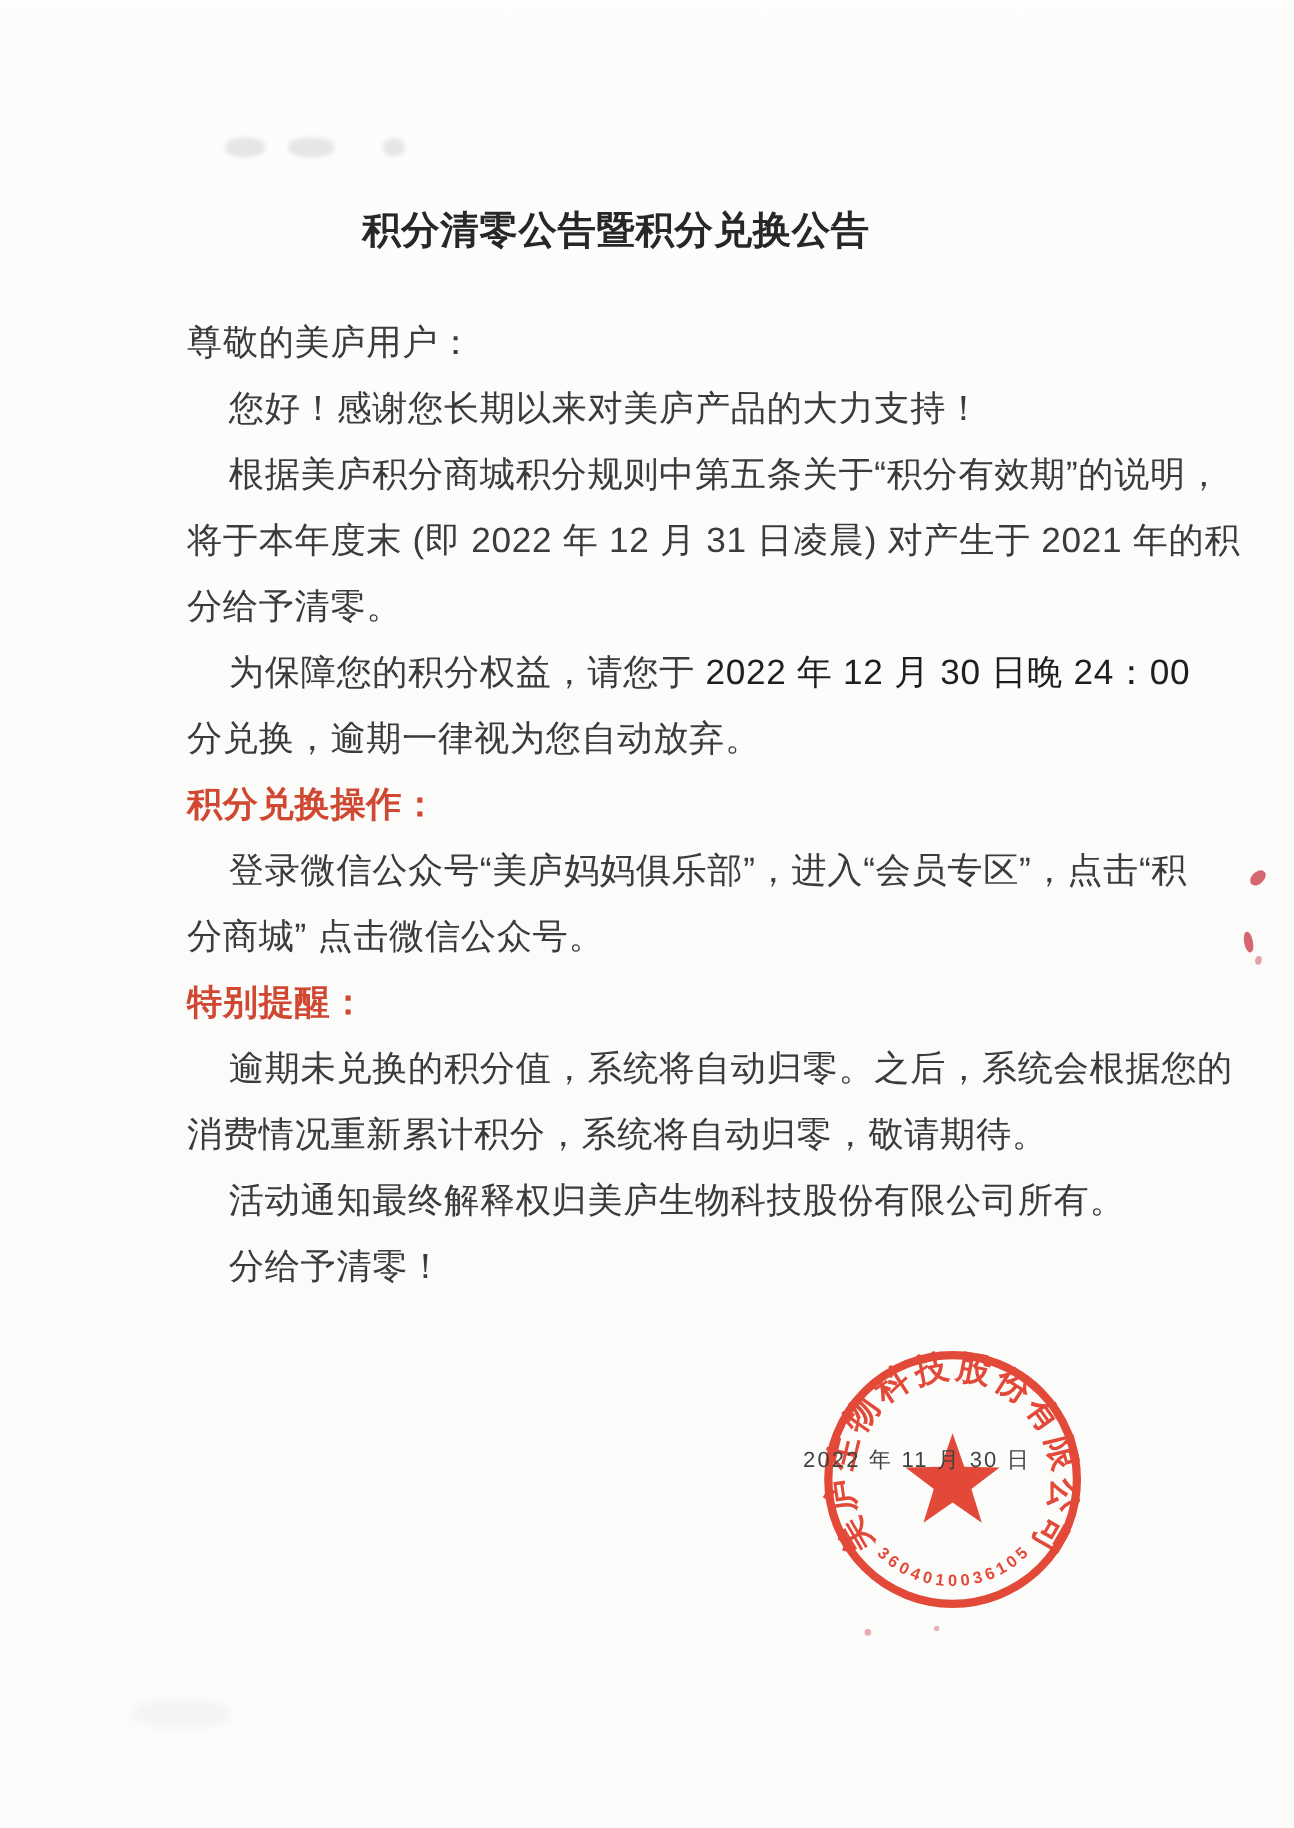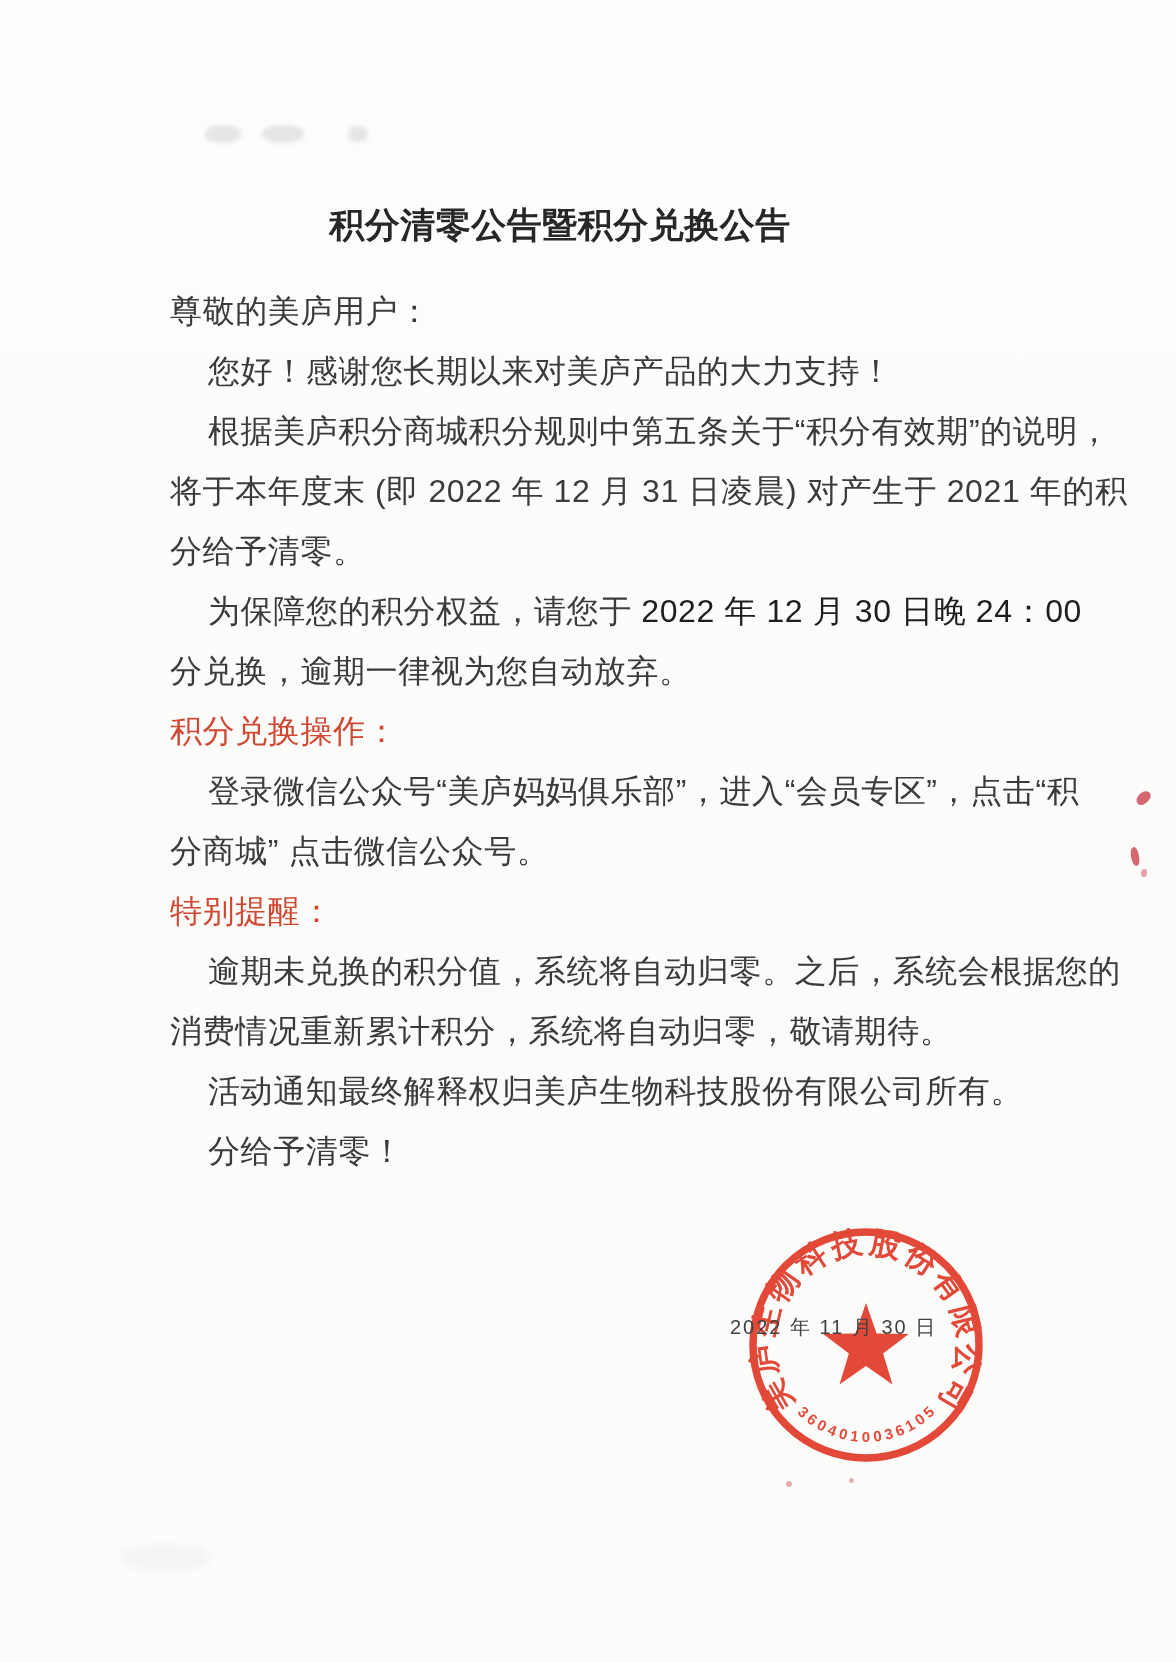--- a/index.html
+++ b/index.html
@@ -14,31 +14,31 @@
     background:#fcfcfb;
     overflow:hidden;
     font-family:"Liberation Sans","DejaVu Sans",sans-serif;
     position:relative;
   }
   .page{position:absolute;inset:0;background:linear-gradient(180deg,#fdfdfc 0%,#fbfbfa 60%,#fcfcfa 100%);}
   .title{
     position:absolute;left:0;right:56px;top:186px;
     text-align:center;
     font-size:35px;font-weight:700;color:#272727;
-    letter-spacing:0.5px;margin:16px;
+    letter-spacing:0.5px;margin:0;
   }
   .body-lines{
     position:absolute;left:170px;top:281px;width:775px;
     font-size:32px;color:var(--body-text);
     letter-spacing:0.6px;
   }
   .line{height:60px;line-height:60px;white-space:pre;}
   .line.indent{padding-left:38px;}
   .bold{font-weight:400;color:var(--bold-text);}
-  .red{font-weight:400;color:var(--heading-red);margin-top:26px;}
+  .red{font-weight:700;color:var(--heading-red);margin-top:26px;}
   .stamp-wrap{position:absolute;left:741px;top:1220px;width:250px;height:250px;}
   .stamp-svg{position:absolute;left:0;top:0;opacity:.92;}
   .stamp-svg text{font-weight:700;fill:var(--seal-red);font-family:"Liberation Sans","DejaVu Sans",sans-serif;}
   .date-line{
     position:absolute;left:730px;top:1314px;
     font-size:20px;color:#414141;letter-spacing:2px;
     white-space:pre;z-index:5;
   }
   .smudge{position:absolute;background:rgba(140,140,140,.20);border-radius:45%;filter:blur(2px);}
   .smudge.s1{left:205px;top:125px;width:36px;height:18px;}

